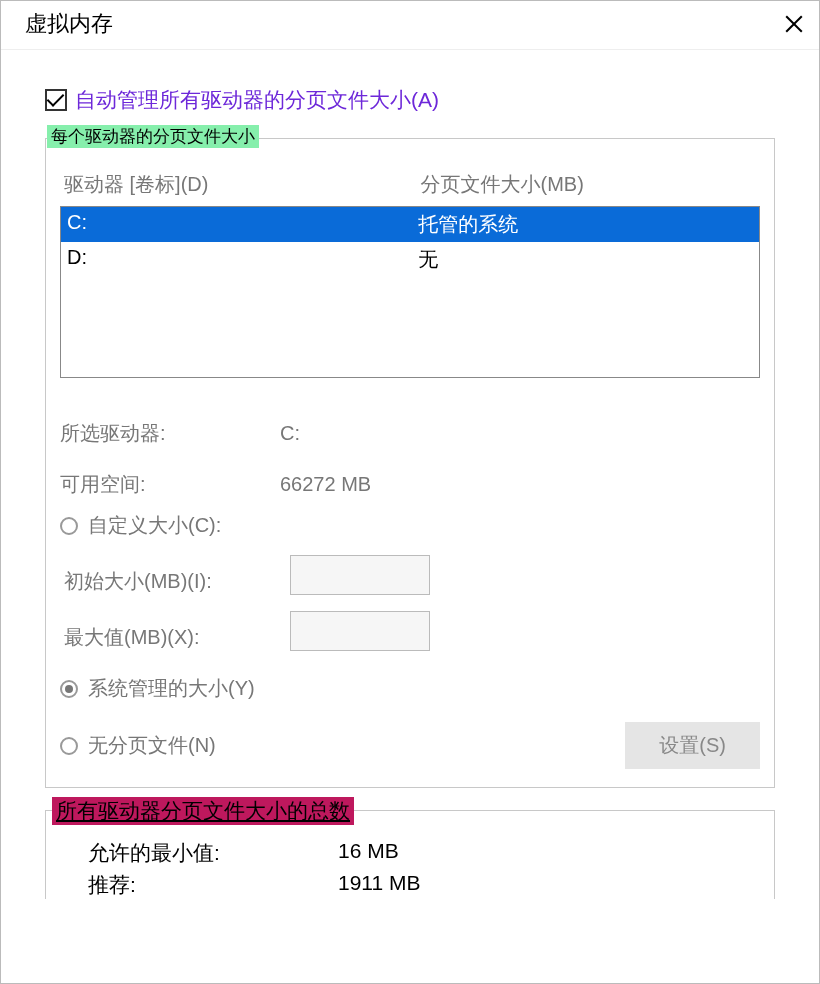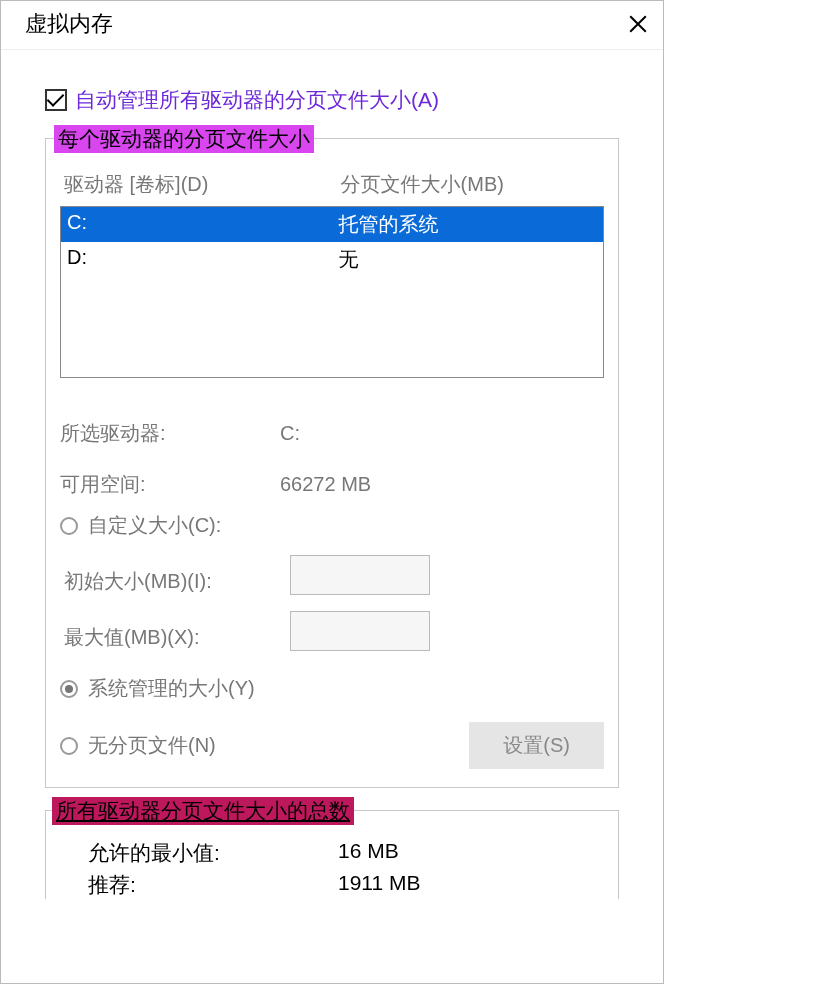--- a/index.html
+++ b/index.html
@@ -6,21 +6,21 @@
   body {
     font-family: "Microsoft YaHei", "Segoe UI", sans-serif;
     background: #ffffff;
     color: #000;
     font-size: 18px;
     width: 820px;
     height: 984px;
     overflow: hidden;
   }
   .window {
-    width: 664px;
+    width: 820px;
     height: 984px;
     border: 1px solid #bbb;
     background: #fff;
   }
   .titlebar {
     display: flex;
     justify-content: space-between;
     align-items: center;
     padding: 8px 14px 10px 24px;
     border-bottom: 1px solid #eee;
@@ -77,24 +77,24 @@
 
   .group {
     border: 1px solid #c8c8c8;
     position: relative;
     padding: 28px 14px 18px 14px;
     margin-bottom: 22px;
   }
   .group-title {
     position: absolute;
     top: -14px;
-    left: 8px;
-    background: #d946ef;
+    left: 1px;
+    background: #86efac;
     padding: 0 4px;
-    font-size: 21px;
+    font-size: 17px;
     color: #000;
   }
 
   .col-headers {
     display: flex;
     font-size: 20px;
     color: #777;
     padding: 4px 0 8px 4px;
   }
   .col-headers .colA { flex: 1.05; }

